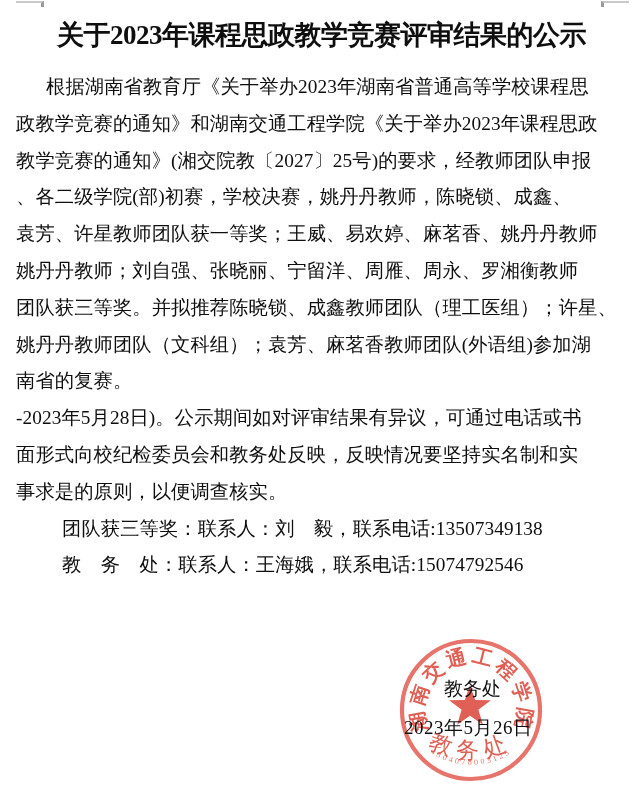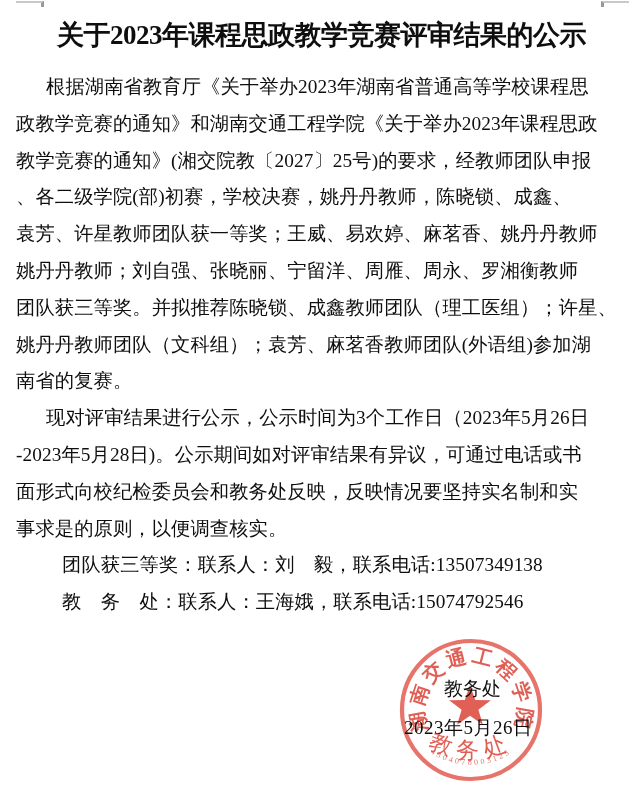--- a/index.html
+++ b/index.html
@@ -86,21 +86,20 @@
   <div class="doc-body">
     <div class="line indent">根据湖南省教育厅《关于举办2023年湖南省普通高等学校课程思</div>
     <div class="line">政教学竞赛的通知》和湖南交通工程学院《关于举办2023年课程思政</div>
     <div class="line">教学竞赛的通知》(湘交院教〔2027〕25号)的要求，经教师团队申报</div>
     <div class="line">、各二级学院(部)初赛，学校决赛，姚丹丹教师，陈晓锁、成鑫、</div>
     <div class="line">袁芳、许星教师团队获一等奖；王威、易欢婷、麻茗香、姚丹丹教师</div>
     <div class="line">姚丹丹教师；刘自强、张晓丽、宁留洋、周雁、周永、罗湘衡教师</div>
     <div class="line">团队获三等奖。并拟推荐陈晓锁、成鑫教师团队（理工医组）；许星、</div>
     <div class="line">姚丹丹教师团队（文科组）；袁芳、麻茗香教师团队(外语组)参加湖</div>
     <div class="line">南省的复赛。</div>
-    <div class="line indent">现对评审结果进行公示，公示时间为3个工作日（2023年5月26日</div>
     <div class="line">-2023年5月28日)。公示期间如对评审结果有异议，可通过电话或书</div>
     <div class="line">面形式向校纪检委员会和教务处反映，反映情况要坚持实名制和实</div>
     <div class="line">事求是的原则，以便调查核实。</div>
     <div class="line contact">团队获三等奖：联系人：刘　毅，联系电话:13507349138</div>
     <div class="line contact">教　务　处：联系人：王海娥，联系电话:15074792546</div>
   </div>
 
   <div class="seal-wrap">
     <svg viewBox="0 0 150 150" width="150" height="150">
       <defs>

